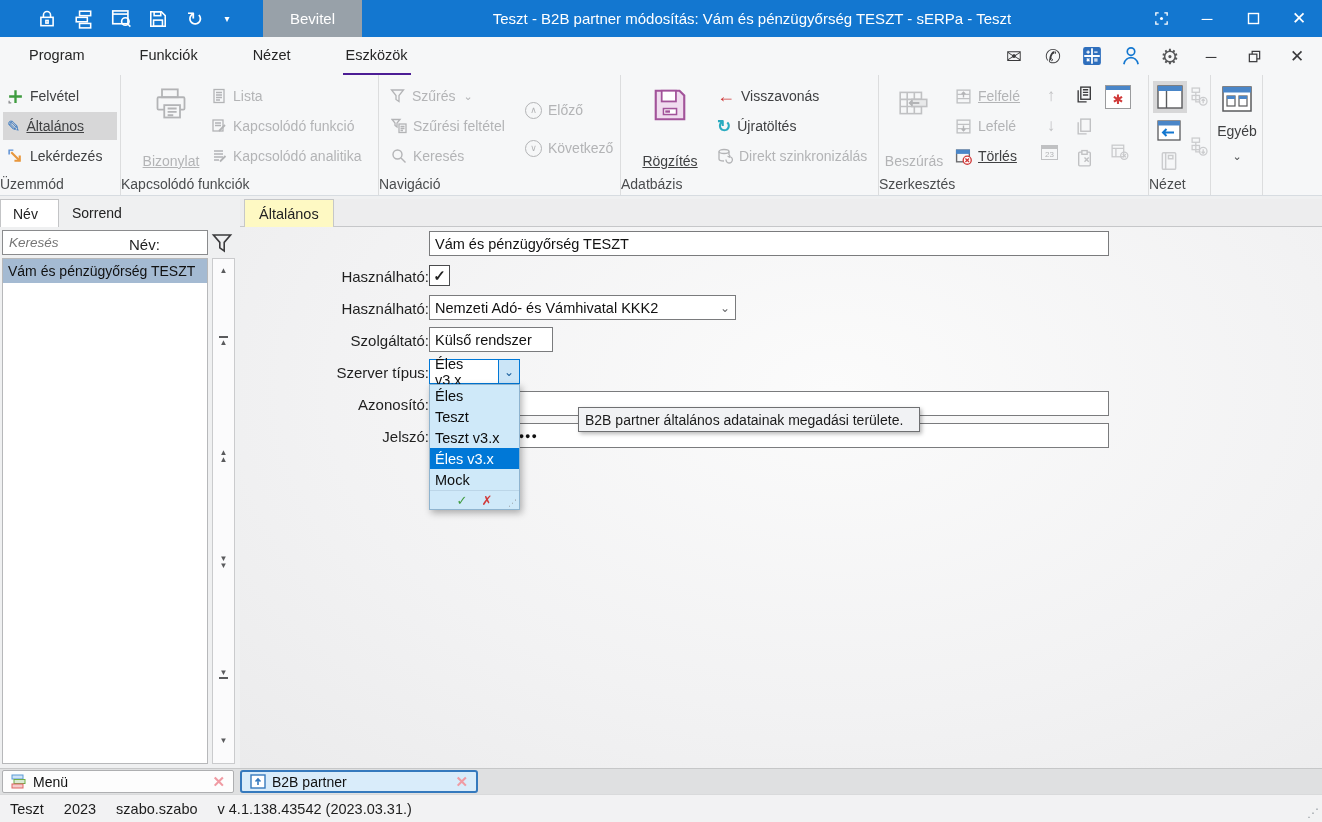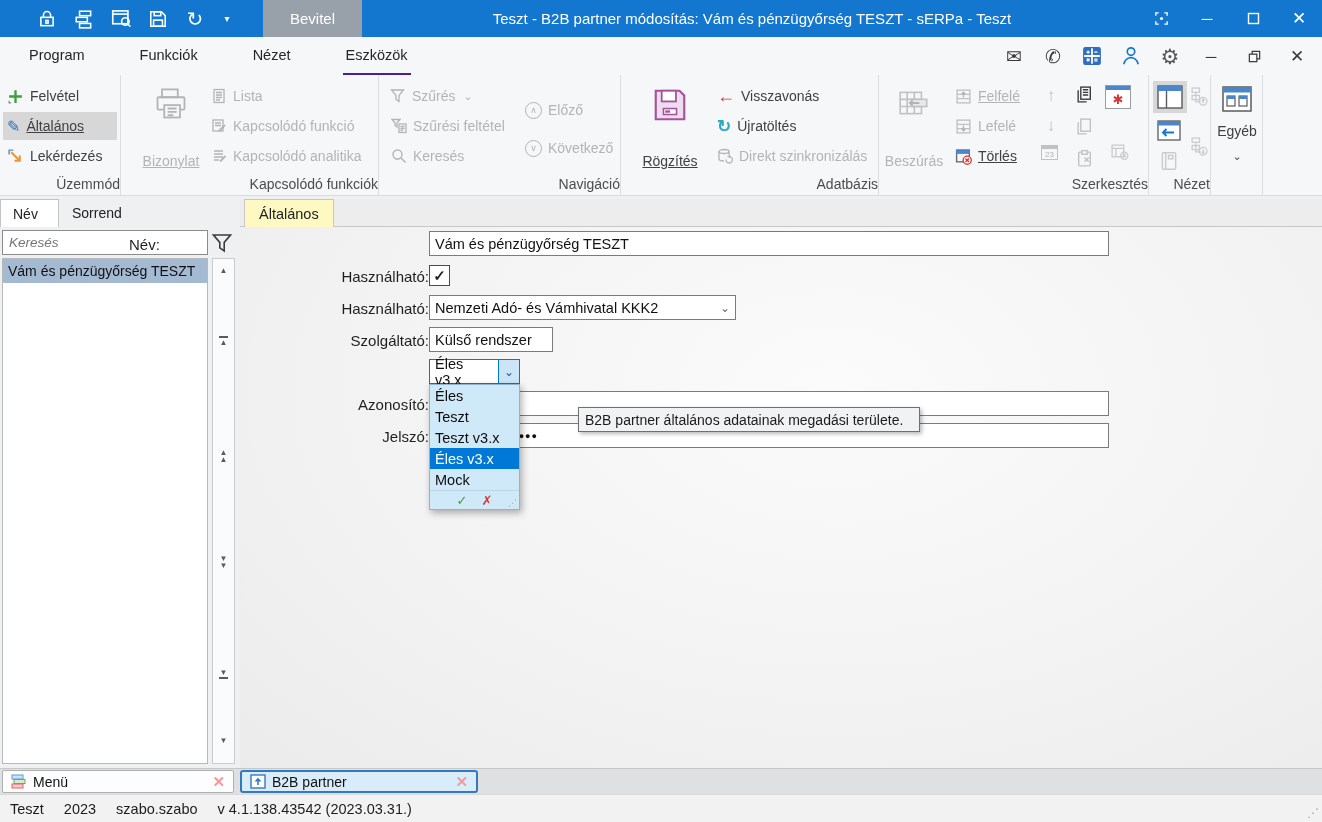--- a/index.html
+++ b/index.html
@@ -18,21 +18,21 @@
   .mitems{position:absolute;left:26px;top:0;height:38px;display:flex;gap:49px}
   .mitem{padding:10px 3px 6px 3px;font-size:14.5px;color:#262626;border-bottom:2px solid transparent}
   .mitem.active{border-bottom:2px solid #4c1d95}
   .micons{position:absolute;right:0;top:0;height:38px;display:flex;align-items:center;gap:17px;padding-right:12px}
   .mic{display:flex;align-items:center;justify-content:center;width:22px;height:22px;color:#3a3a3c}
   .mic.glyph{font-size:19px;line-height:1}
   .winc{width:26px;display:flex;align-items:center;justify-content:center;color:#3a3a3c;font-size:15px}
   
   .ribbon{position:absolute;left:0;top:75px;width:1322px;height:121px;background:#f6f7f8;border-bottom:1px solid #d7dce1}
   .rgroup{position:absolute;top:0;height:120px;border-right:1px solid #dcddde}
-  .glabel{position:absolute;bottom:3px;left:0;right:0;text-align:right;font-size:14px;color:#4a4c4e}
+  .glabel{position:absolute;bottom:3px;left:0;right:0;text-align:left;font-size:14px;color:#4a4c4e}
   .rsmall{position:absolute;height:28px;display:flex;align-items:center;gap:6px;padding:0 4px;font-size:14px;color:#3f4042;white-space:nowrap}
   .rsmall.selbg{background:#d7d7d8}
   .rsmall.dis,.rbig.dis{color:#b3b4b6}
   .rbig{position:absolute;top:7px;bottom:22px;display:flex;flex-direction:column;align-items:center;justify-content:space-between;padding:4px 2px;font-size:14px;color:#3f4042;text-align:center}
   .under{text-decoration:underline}
   .gcaret{font-size:11px;color:#b3b4b6;margin-left:2px}
   .circ{width:17px;height:17px;border:1.4px solid #b3b4b6;border-radius:50%;display:flex;align-items:center;justify-content:center;flex:none}
   .cal{width:17px;height:15px;border:1.4px solid #c0c1c3;border-top:4px solid #c0c1c3;font-size:8px;color:#b3b4b6;display:flex;align-items:center;justify-content:center;flex:none}
   .miniwin{width:22px;height:20px;border:1px solid #9a9b9d;background:#fff;position:relative;display:flex;align-items:center;justify-content:center}
   .miniwin::before{content:"";position:absolute;left:0;top:0;right:0;height:4px;background:#4a86c8}
@@ -507,20 +507,21 @@
       <div class="fselect" style="left:189px;top:68px;width:307px">
         <span>Nemzeti Adó- és Vámhivatal KKK2</span>
         <span style="color:#6a6b6d;font-size:12px">⌄</span>
       </div>
 
       <div class="frow-label" style="left:-111px;top:105px;width:300px">Szolgáltató:</div>
       <div class="fselect freadonly" style="left:189px;top:100px;width:124px">
         <span>Külső rendszer</span>
       </div>
 
+      <div class="frow-label" style="left:-111px;top:137px;width:300px">Szerver típus:</div>
       <div class="combo" style="left:189px;top:132px;width:91px">
         <span class="val">Éles v3.x</span>
         <span class="btn">
             <span>⌄</span>
           </span>
       </div>
 
       <div class="frow-label" style="left:-111px;top:169px;width:300px">Azonosító:</div>
       <input class="finput" style="left: 189px; top: 164px; width: 680px;" value="">
 

